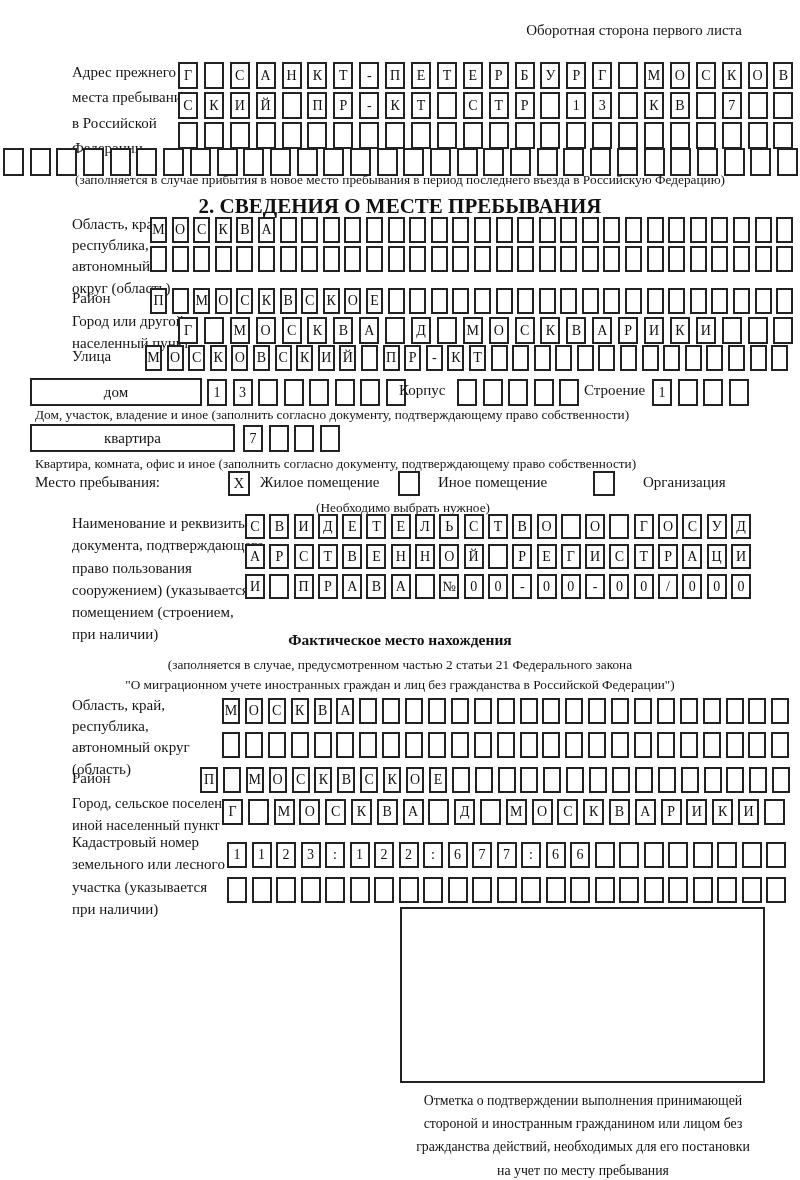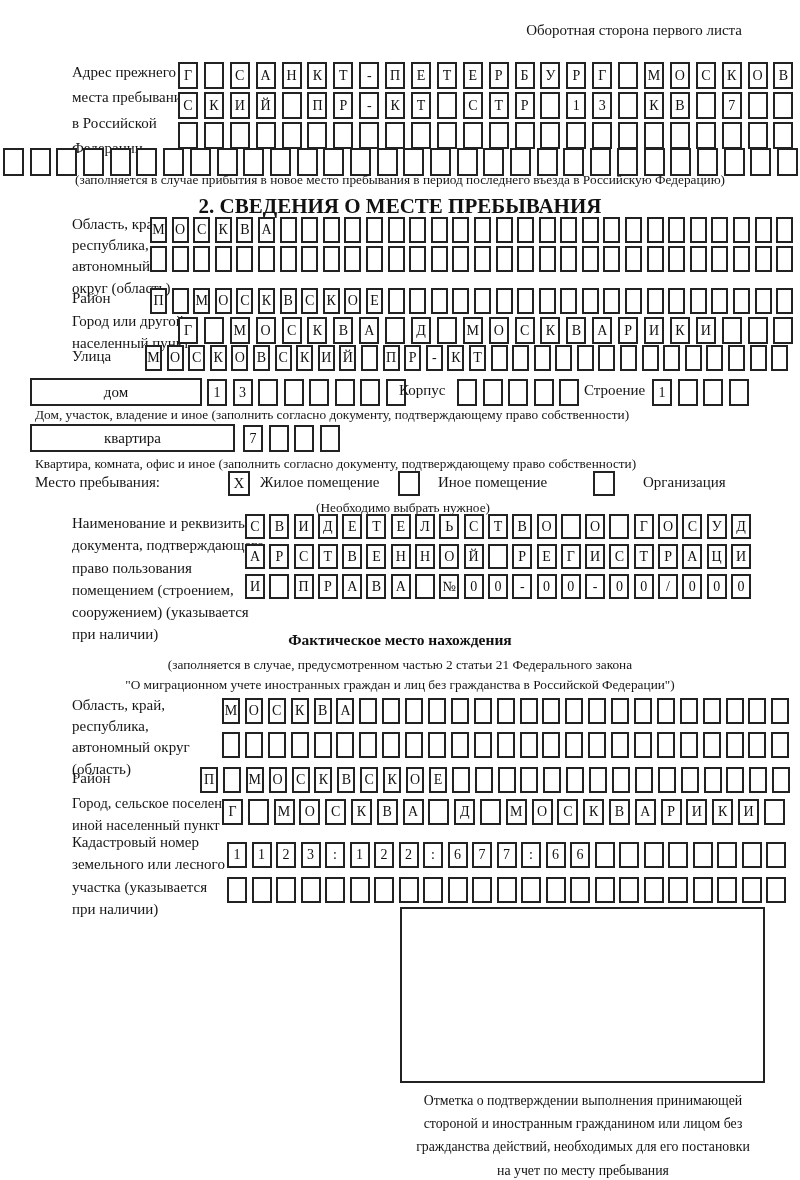--- a/index.html
+++ b/index.html
@@ -372,22 +372,22 @@
   <div class="abs chk" style="left:398px;top:471px;"></div>
   <div class="abs lbl" style="left:438px;top:474px;">Иное помещение</div>
   <div class="abs chk" style="left:593px;top:471px;"></div>
   <div class="abs lbl" style="left:643px;top:474px;">Организация</div>
   <div class="abs small" style="left:190px;top:500px;width:300px;text-align:right;">(Необходимо выбрать нужное)</div>
 
   <div class="abs lbl lh22" style="left:72px;top:512px;">
     <div>Наименование и реквизиты</div>
     <div>документа, подтверждающего</div>
     <div>право пользования</div>
+    <div>сооружением) (указывается</div>
     <div>помещением (строением,</div>
-    <div>сооружением) (указывается</div>
     <div>при наличии)</div>
   </div>
   <div class="abs grid gdoc" style="left:245px;top:514px;">
       <span class="cell">С</span>
       <span class="cell">В</span>
       <span class="cell">И</span>
       <span class="cell">Д</span>
       <span class="cell">Е</span>
       <span class="cell">Т</span>
       <span class="cell">Е</span>

